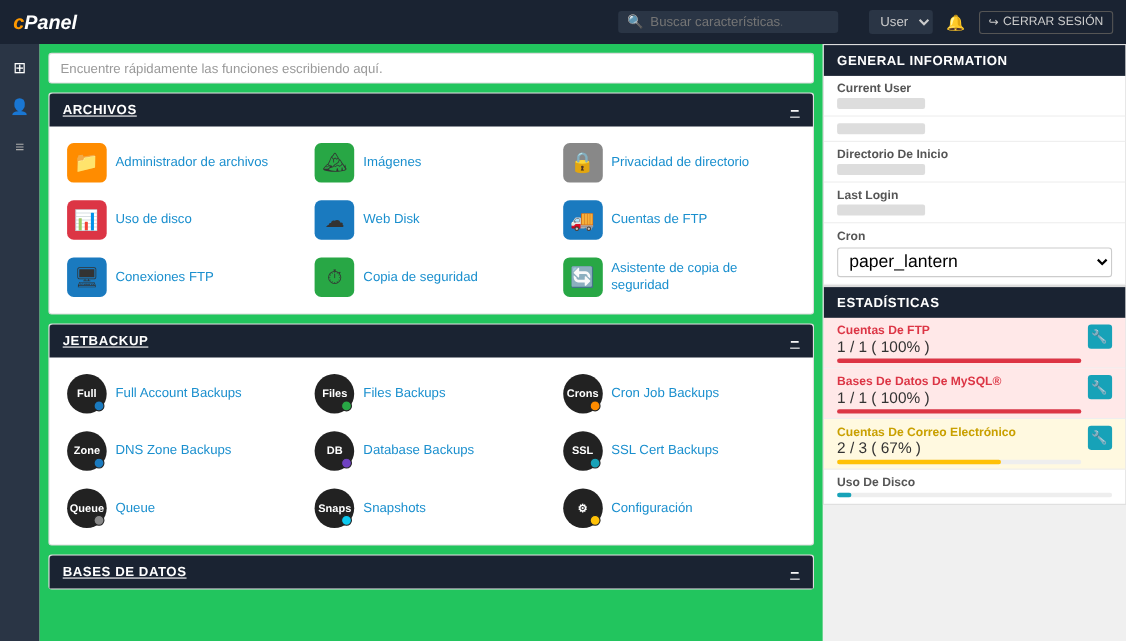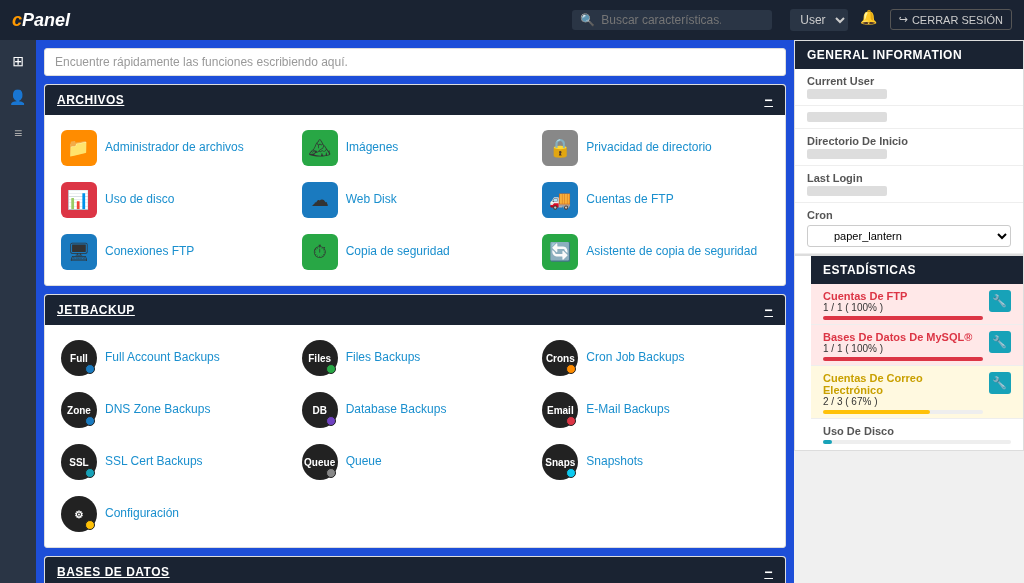--- a/index.html
+++ b/index.html
@@ -36,23 +36,23 @@
     .search-bar input {
       background: transparent;
       border: none;
       outline: none;
       color: #ccc;
       font-size: 12px;
       width: 120px;
     }
     .top-nav .nav-actions {
       display: flex;
-      align-items: flex-start;
+      align-items: center;
       gap: 12px;
-      margin-left: 2px;
+      margin-left: 12px;
       padding-left: 16px;
     }
     .top-nav .nav-actions .user-select {
       background: #2a3545;
       border: none;
       color: #ccc;
       font-size: 12px;
       padding: 3px 6px;
       border-radius: 3px;
     }
@@ -99,21 +99,21 @@
       cursor: pointer;
       border-radius: 3px;
     }
     .left-sidebar .sidebar-icon:hover, .left-sidebar .sidebar-icon.active { color: #fff; }
 
     
     .center-content {
       flex: 1;
       overflow-y: auto;
       padding: 8px;
-      background: #1d4ed8;
+      background: #22c55e;
     }
 
     
     .quick-search-bar {
       background: #fff;
       border: 1px solid #ddd;
       border-radius: 3px;
       padding: 6px 10px;
       margin-bottom: 8px;
       color: #999;
@@ -176,21 +176,21 @@
 
     
     .icon-orange { background: #ff8c00; }
     .icon-gray { background: #888; }
     .icon-blue { background: #1a7abf; }
     .icon-green { background: #28a745; }
     .icon-red { background: #dc3545; }
 
     
     .right-sidebar {
-      width: 230px;
+      width: 276px;
       flex-shrink: 0;
       background: #f0f0f0;
       overflow-y: auto;
       padding: 0;
     }
 
     .info-panel {
       background: #fff;
       border: 1px solid #ddd;
     }
@@ -214,40 +214,39 @@
       border-radius: 2px;
       width: 80px;
     }
     .tema-row {
       padding: 6px 12px;
       border-bottom: 1px solid #eee;
     }
     .tema-row .info-label { color: #555; font-weight: bold; font-size: 11px; margin-bottom: 4px; }
     .tema-select {
       width: 100%;
-      padding: 3px 22px;
+      padding: 3px 6px;
       border: 1px solid #ccc;
       border-radius: 3px;
-      font-size: 11px;
+      font-size: 16px;
       background: #fff;
     }
     .server-info-link {
       padding: 6px 12px;
       color: #1a8fce;
       font-size: 11px;
       cursor: pointer;
       display: block;
     }
 
     
     .stats-panel {
       background: #fff;
       border: 1px solid #ddd;
       margin-top: 0;
-      padding-left: 16px;
     }
     .stats-header {
       background: #1a2332;
       color: #fff;
       padding: 7px 12px;
       font-size: 12px;
       font-weight: bold;
       letter-spacing: 0.5px;
     }
     .stat-item {
@@ -255,21 +254,21 @@
       border-bottom: 1px solid #eee;
       font-size: 11px;
       display: flex;
       justify-content: space-between;
       align-items: flex-start;
     }
     .stat-item.red-bg { background: #ffe8e8; }
     .stat-item.yellow-bg { background: #fff9e0; }
     .stat-label { color: #dc3545; font-size: 11px; font-weight: bold; }
     .stat-label.yellow { color: #c9a000; }
-    .stat-value { font-size: 10px; color: #333; }
+    .stat-value { font-size: 14px; color: #333; }
     .stat-wrench {
       background: #17a2b8;
       color: #fff;
       width: 22px;
       height: 22px;
       display: flex;
       align-items: center;
       justify-content: center;
       border-radius: 3px;
       font-size: 12px;
@@ -461,27 +460,20 @@
         </div>
 
         <div class="item">
           <div class="jb-icon">
             DB
             <span class="jb-dot dot-purple"></span>
           </div>
           <span class="item-label">Database Backups</span>
         </div>
 
-        <div class="item">
-          <div class="jb-icon">
-            Email
-            <span class="jb-dot dot-red"></span>
-          </div>
-          <span class="item-label">E-Mail Backups</span>
-        </div>
 
         <div class="item">
           <div class="jb-icon">
             SSL
             <span class="jb-dot dot-teal"></span>
           </div>
           <span class="item-label">SSL Cert Backups</span>
         </div>
 
         <div class="item">

